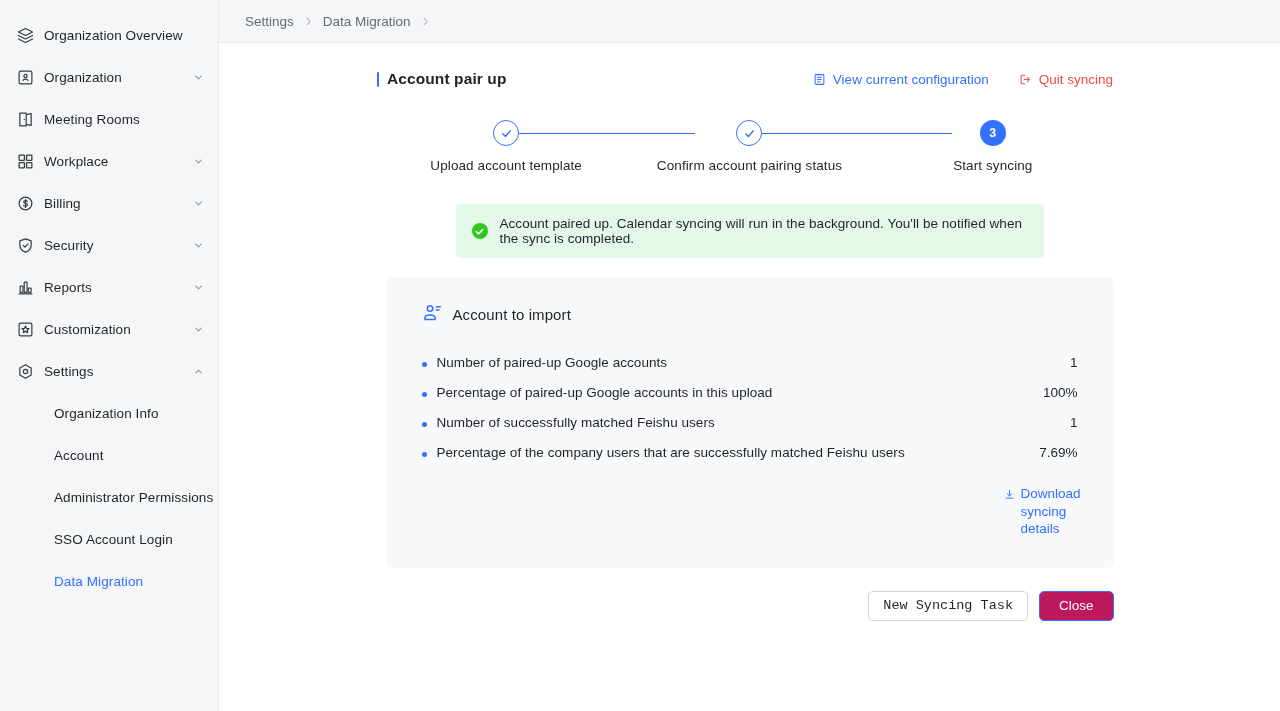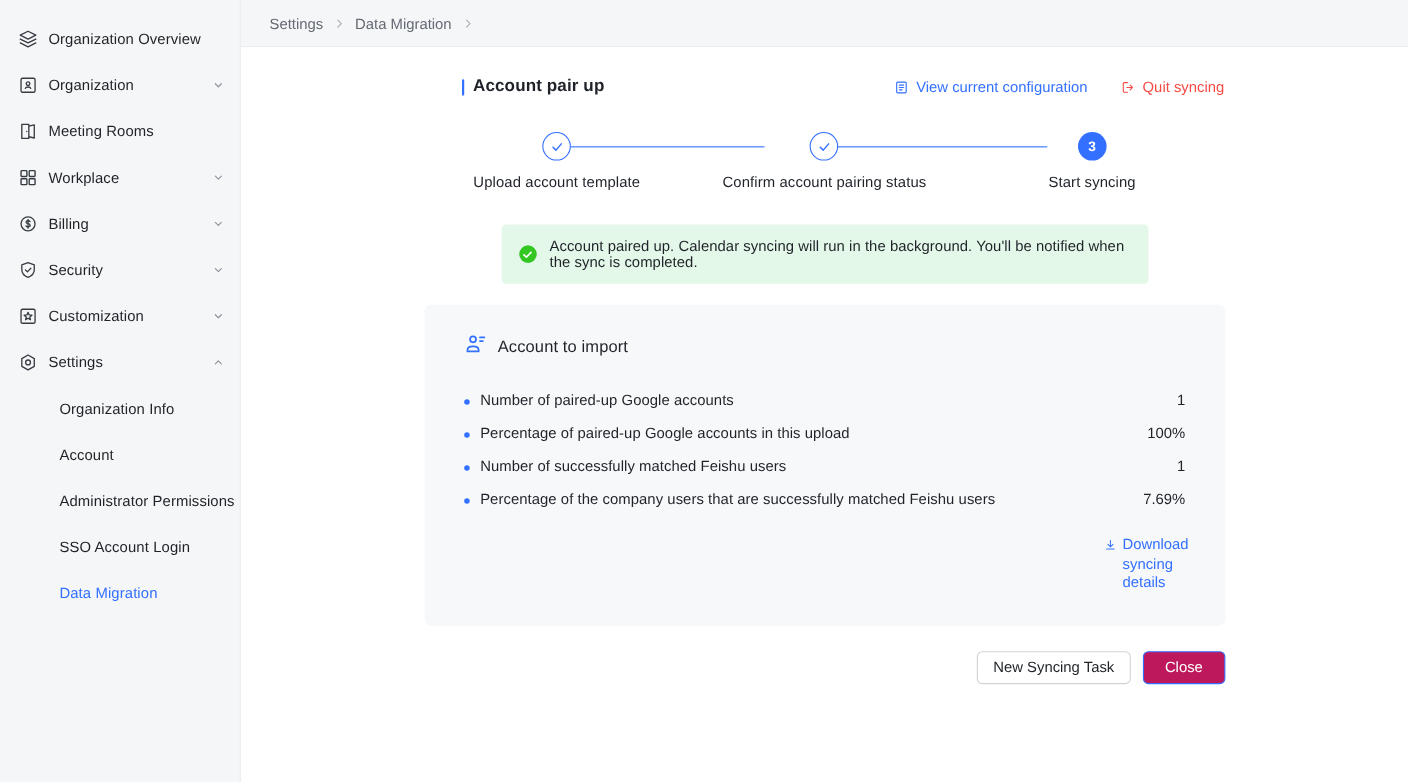--- a/index.html
+++ b/index.html
@@ -75,21 +75,20 @@
   .content { flex: 1; position: relative; background: #fff; }
 
   .title-row {
     display: flex; align-items: center;
     padding: 27px 167px 0 158px;
   }
   .page-title {
     display: flex; align-items: center;
     font-size: 15.5px; font-weight: bold; color: #1f2329;
     letter-spacing: .1px;
-    margin-left: 43px;
   }
   .title-bar {
     width: 2px; height: 15px;
     background: #3370ff;
     margin-right: 8px;
     border-radius: 1px;
   }
   .title-actions { margin-left: auto; display: flex; align-items: center; gap: 30px; }
   .act {
     display: flex; align-items: center; gap: 7px;
@@ -196,20 +195,21 @@
     border-radius: 5px;
     font-size: 13.5px;
     display: flex; align-items: center; justify-content: center;
     cursor: pointer; white-space: nowrap;
   }
   .btn-secondary {
     background: #fff;
     border: 1px solid #d0d3d6;
     color: #1f2329;
     padding: 0 14px;
+    font-family: Liberation Mono, monospace;
   }
   .btn-primary {
     background: #be185d;
     border: 1px solid #3370ff;
     color: #fff;
     padding: 0 19px;
   }
 </style>
 </head>
 <body>
@@ -297,20 +297,36 @@
           </svg>
       </span>
       <span class="lbl">Security</span>
       <span class="chev">
         <svg width="11" height="11" viewBox="0 0 24 24" fill="none" stroke="currentColor" stroke-width="2.3" stroke-linecap="round" stroke-linejoin="round">
             <polyline points="6 9 12 15 18 9"></polyline>
           </svg>
       </span>
     </div>
 
+    <div class="nav-item">
+      <span class="ic">
+        <svg width="17" height="17" viewBox="0 0 24 24" fill="none" stroke="currentColor" stroke-width="1.7" stroke-linecap="round">
+            <path d="M3 21h18"></path>
+            <rect x="4.5" y="10" width="4" height="9" rx=".7"></rect>
+            <rect x="10.2" y="4.5" width="4" height="14.5" rx=".7"></rect>
+            <rect x="15.9" y="13" width="4" height="6" rx=".7"></rect>
+          </svg>
+      </span>
+      <span class="lbl">Reports</span>
+      <span class="chev">
+        <svg width="11" height="11" viewBox="0 0 24 24" fill="none" stroke="currentColor" stroke-width="2.3" stroke-linecap="round" stroke-linejoin="round">
+            <polyline points="6 9 12 15 18 9"></polyline>
+          </svg>
+      </span>
+    </div>
 
     <div class="nav-item">
       <span class="ic">
         <svg width="17" height="17" viewBox="0 0 24 24" fill="none" stroke="currentColor" stroke-width="1.7" stroke-linejoin="round">
             <rect x="3" y="3" width="18" height="18" rx="2"></rect>
             <polygon points="12 7 13.4 10.3 17 10.6 14.3 13 15.1 16.5 12 14.6 8.9 16.5 9.7 13 7 10.6 10.6 10.3"></polygon>
           </svg>
       </span>
       <span class="lbl">Customization</span>
       <span class="chev">

